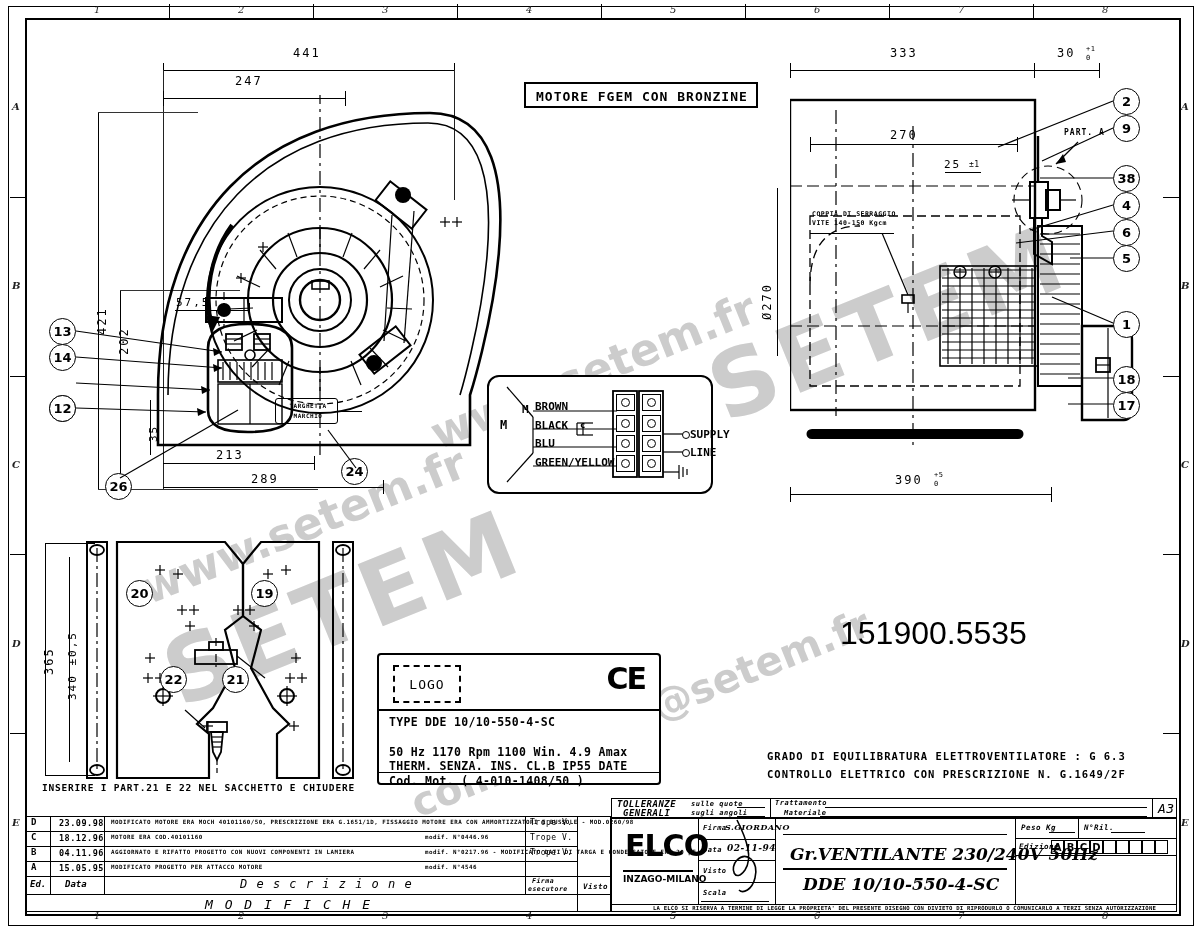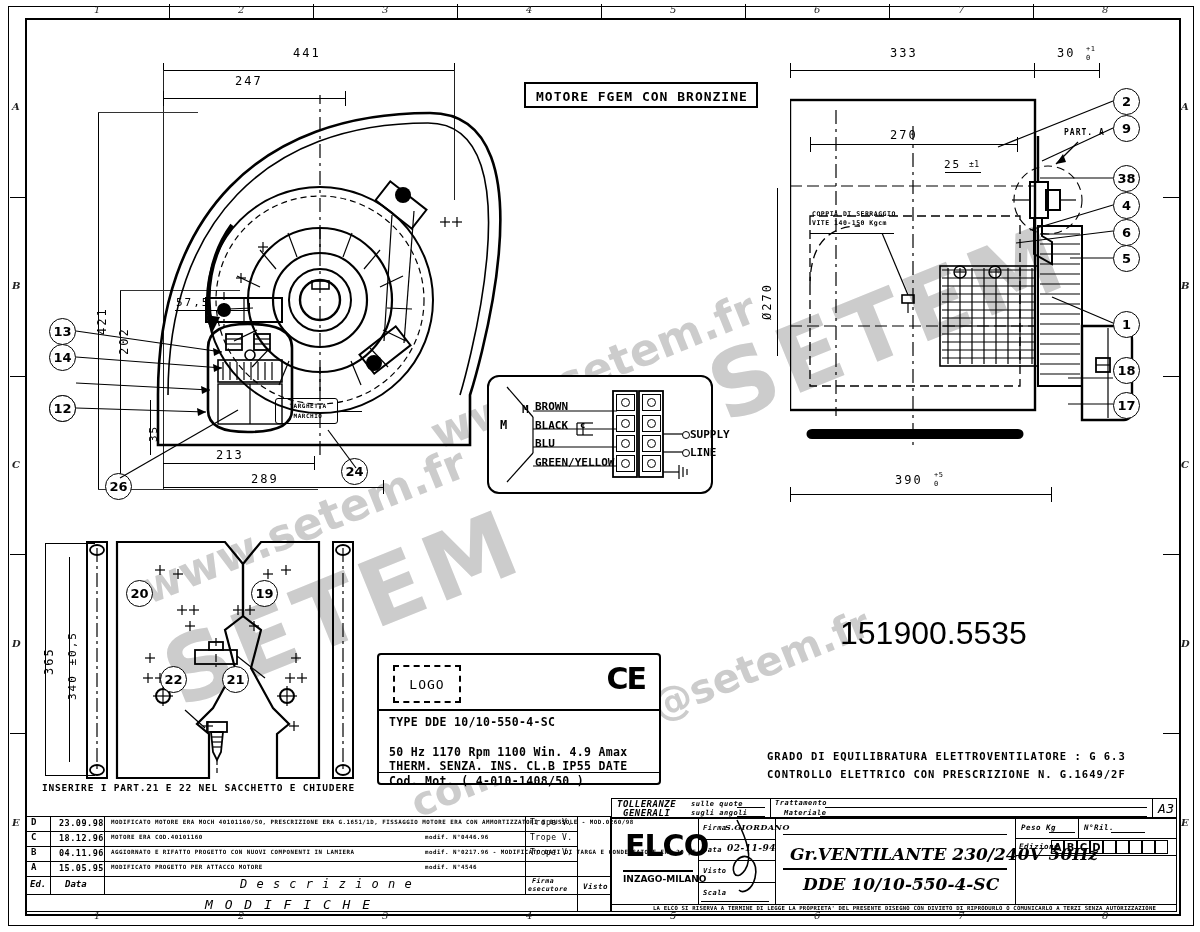--- a/index.html
+++ b/index.html
@@ -402,21 +402,21 @@
     <div class="t" style="left:934px;top:471px;font-size:7px;">+5</div>
     <div class="t" style="left:934px;top:480px;font-size:7px;">0</div>
 
     <div class="balloon" style="left:1113px;top:88px;">2</div>
     <div class="balloon" style="left:1113px;top:115px;">9</div>
     <div class="balloon" style="left:1113px;top:165px;">38</div>
     <div class="balloon" style="left:1113px;top:192px;">4</div>
     <div class="balloon" style="left:1113px;top:219px;">6</div>
     <div class="balloon" style="left:1113px;top:245px;">5</div>
     <div class="balloon" style="left:1113px;top:311px;">1</div>
-    <div class="balloon" style="left:1113px;top:357px;text-align:right;">18</div>
+    <div class="balloon" style="left:1113px;top:366px;text-align:right;">18</div>
     <div class="balloon" style="left:1113px;top:392px;">17</div>
 
     <svg width="200" height="340" style="position:absolute;left:920px;top:85px;">
       <line x1="193" y1="16" x2="78" y2="62"></line>
       <line x1="193" y1="43" x2="122" y2="76"></line>
       <line x1="193" y1="93" x2="120" y2="93"></line>
       <line x1="193" y1="120" x2="110" y2="145"></line>
       <line x1="193" y1="146" x2="96" y2="158"></line>
       <line x1="193" y1="173" x2="150" y2="173"></line>
       <line x1="193" y1="238" x2="132" y2="212"></line>

